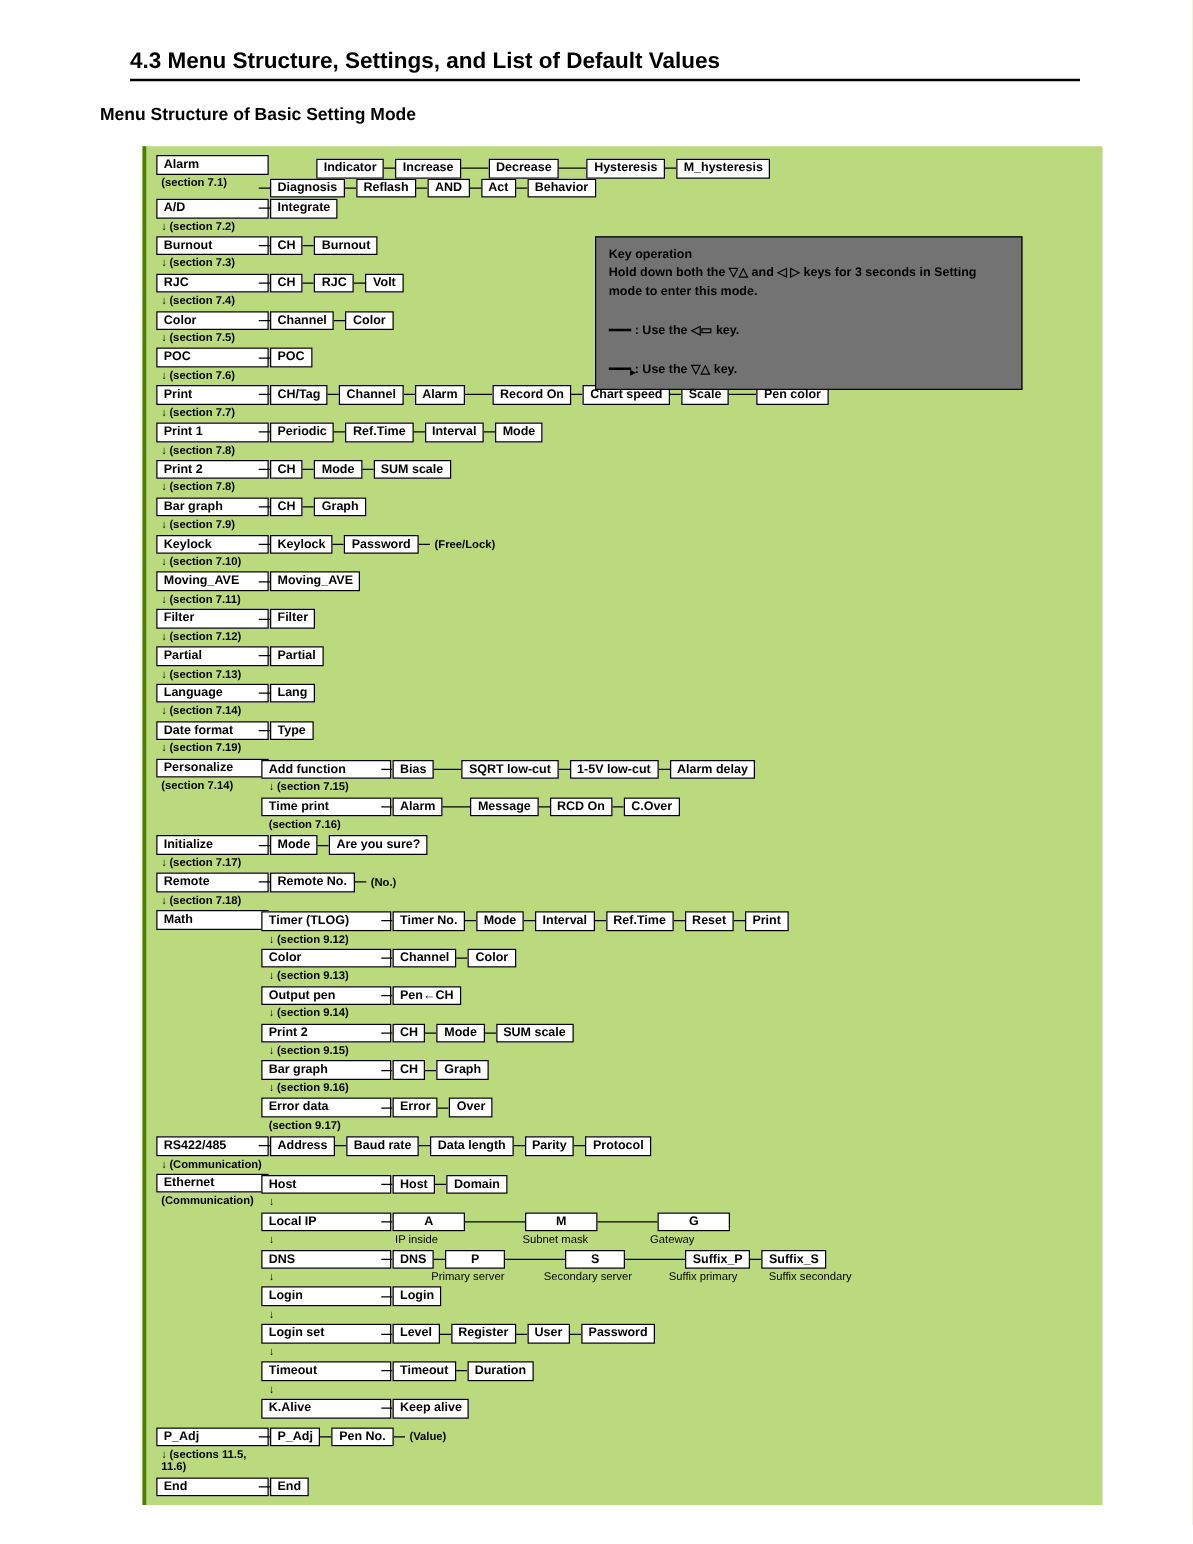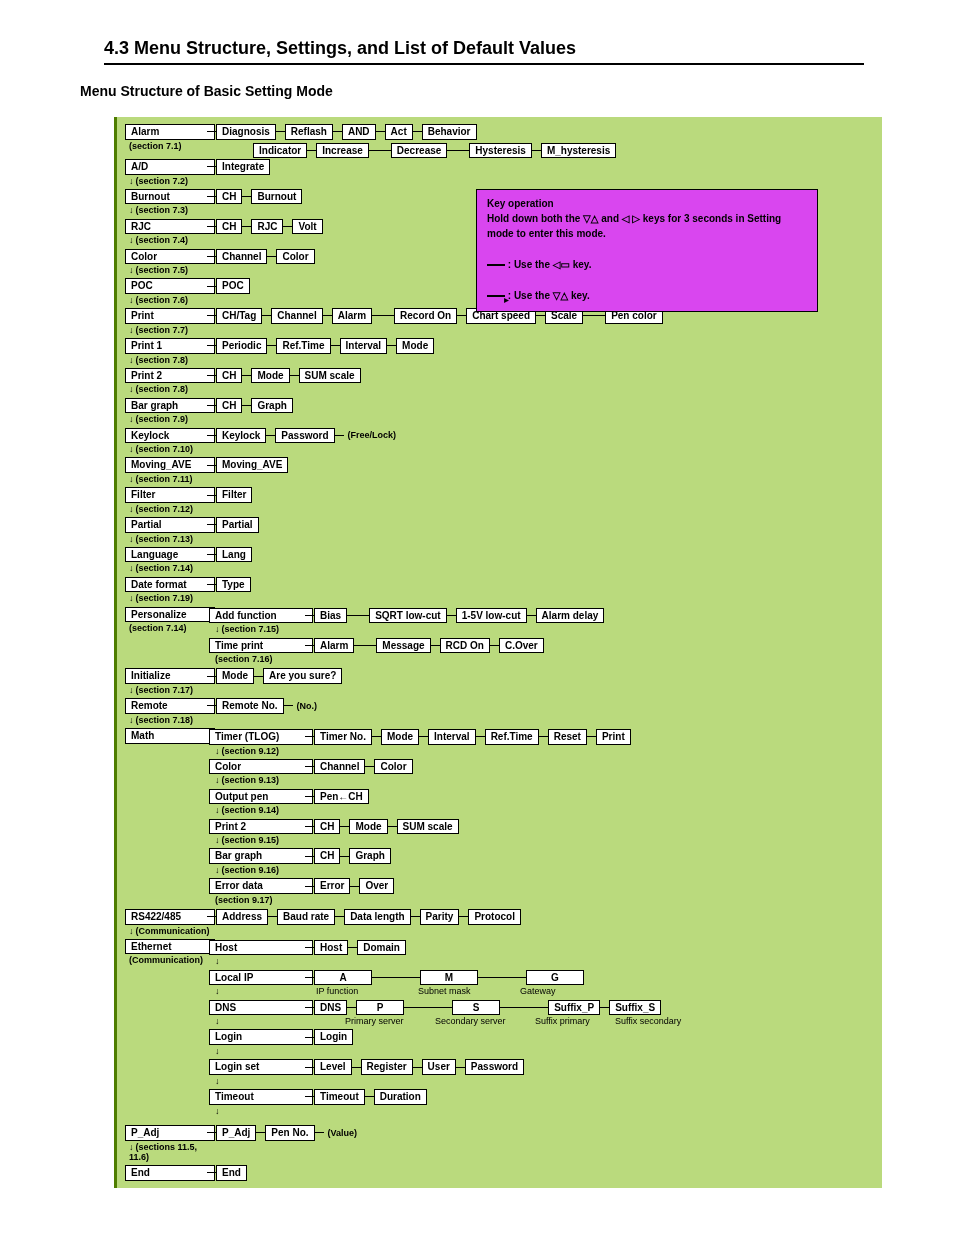--- a/index.html
+++ b/index.html
@@ -27,21 +27,21 @@
   .sub-block{margin-left:6px}
   .sub-row{display:flex;align-items:flex-start;margin:1px 0}
   .sub-left{width:92px;flex:0 0 92px}
   .sub-left .chip{width:100%}
   .sub-sub{display:block;font-size:9px;font-weight:bold;margin:1px 0 2px 6px}
   .sub-sub.arrow-down::before{content:"↓";margin-right:2px}
 
   .note{display:inline-block;font-size:9px;font-weight:bold;margin-left:4px}
 
   
-  .keybox{position:absolute;background:#d946ef;border:1px solid #000;padding:6px 10px 8px 10px;width:320px;font-size:10px;line-height:1.5}
+  .keybox{position:absolute;background:#737373;border:1px solid #000;padding:6px 10px 8px 10px;width:320px;font-size:10px;line-height:1.5}
   .keybox b{font-weight:bold}
   .krow{margin-top:16px}
   .tri{display:inline-block;font-size:10px}
 
   .pos-host{position:relative}
 
   .tiny-note{font-size:9px;margin-left:2px}
 </style>
 </head>
 <body>
@@ -79,42 +79,42 @@
     </div>
 
     <div class="gwrap">
 
       <div class="row">
         <div class="left-col">
           <span class="chip">Alarm</span>
           <span class="sub">(section 7.1)</span>
         </div>
         <div>
-          <div class="chips">
-            <span class="dash"></span>
-              <span class="chip">Diagnosis</span>
-            <span class="dash"></span>
-              <span class="chip">Reflash</span>
-            <span class="dash"></span>
-              <span class="chip">AND</span>
-            <span class="dash"></span>
-              <span class="chip">Act</span>
-            <span class="dash"></span>
-              <span class="chip">Behavior</span>
-          </div>
           <div class="chips" style="margin-top:3px;margin-left:50px">
             <span class="chip">Indicator</span>
             <span class="dash"></span>
               <span class="chip">Increase</span>
             <span class="dash long"></span>
               <span class="chip">Decrease</span>
             <span class="dash long"></span>
               <span class="chip">Hysteresis</span>
             <span class="dash"></span>
               <span class="chip">M_hysteresis</span>
+          </div>
+          <div class="chips">
+            <span class="dash"></span>
+              <span class="chip">Diagnosis</span>
+            <span class="dash"></span>
+              <span class="chip">Reflash</span>
+            <span class="dash"></span>
+              <span class="chip">AND</span>
+            <span class="dash"></span>
+              <span class="chip">Act</span>
+            <span class="dash"></span>
+              <span class="chip">Behavior</span>
           </div>
         </div>
       </div>
 
       <div class="row">
         <div class="left-col">
           <span class="chip">A/D</span>
           <span class="sub arrow-down">(section 7.2)</span>
         </div>
         <div class="chips">
@@ -509,21 +509,21 @@
               <div class="chips">
                 <span class="dash"></span>
                   <span class="chip" style="min-width:46px;text-align:center">A</span>
                 <span class="dash xl"></span>
                   <span class="chip" style="min-width:46px;text-align:center">M</span>
                 <span class="dash xl"></span>
                   <span class="chip" style="min-width:46px;text-align:center">G</span>
               </div>
               <div class="chips" style="margin-top:1px">
                 <span style="width:9px"></span>
-                <span class="tiny-note" style="width:100px">IP function</span>
+                <span class="tiny-note" style="width:100px">IP inside</span>
                 <span class="tiny-note" style="width:100px">Subnet mask</span>
                 <span class="tiny-note">Gateway</span>
               </div>
             </div>
           </div>
           <div class="sub-row">
             <div class="sub-left"><span class="chip">DNS</span><span class="sub-sub arrow-down">&nbsp;</span></div>
             <div>
               <div class="chips">
                 <span class="dash"></span>
@@ -567,20 +567,27 @@
           </div>
           <div class="sub-row">
             <div class="sub-left"><span class="chip">Timeout</span><span class="sub-sub arrow-down">&nbsp;</span></div>
             <div class="chips">
               <span class="dash"></span>
                 <span class="chip">Timeout</span>
               <span class="dash"></span>
                 <span class="chip">Duration</span>
             </div>
           </div>
+          <div class="sub-row">
+            <div class="sub-left"><span class="chip">K.Alive</span></div>
+            <div class="chips">
+                <span class="dash"></span>
+                <span class="chip">Keep alive</span>
+              </div>
+          </div>
         </div>
       </div>
 
       <div class="row" style="margin-top:6px">
         <div class="left-col">
           <span class="chip">P_Adj</span>
           <span class="sub arrow-down">(sections 11.5, 11.6)</span>
         </div>
         <div class="chips">
           <span class="dash"></span>

